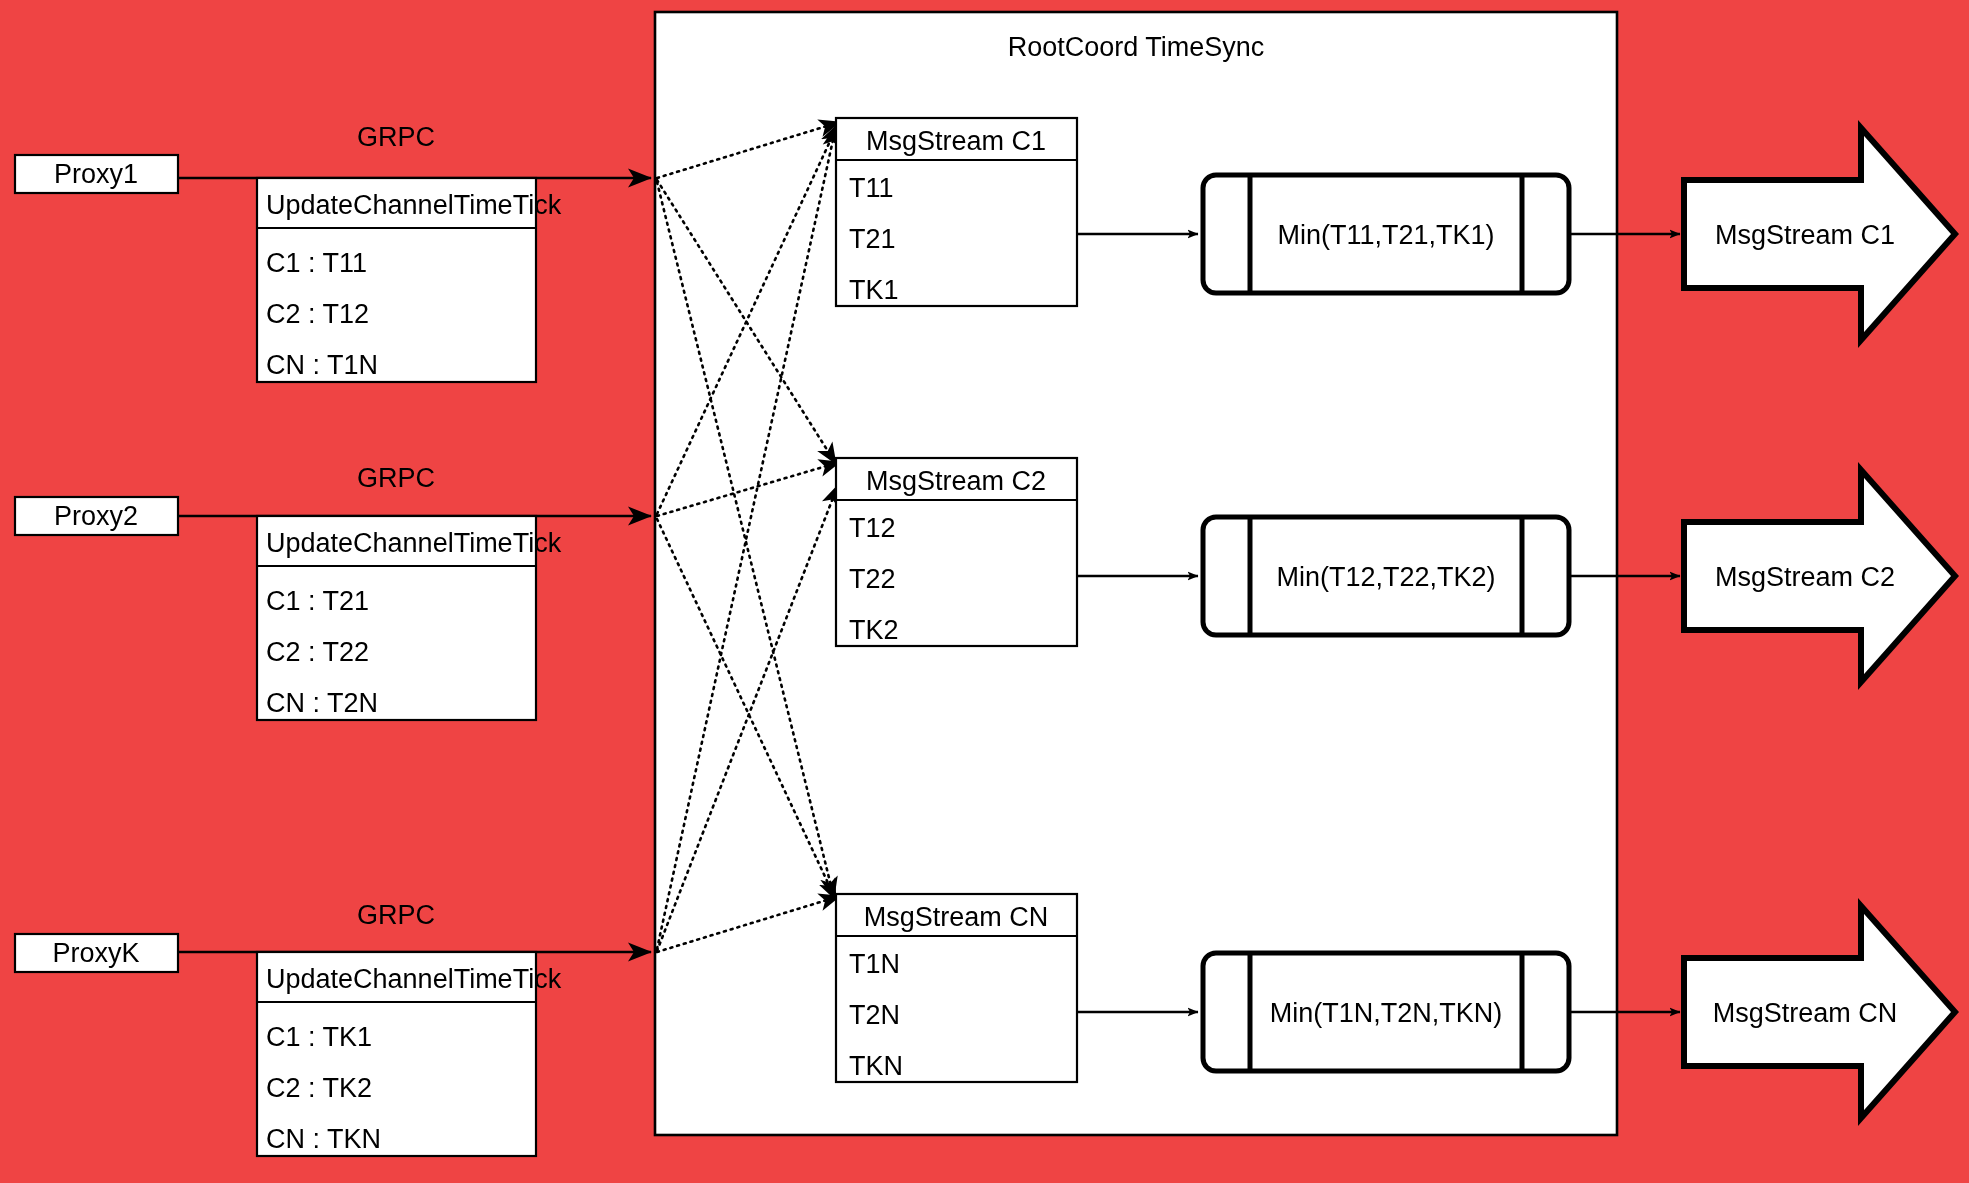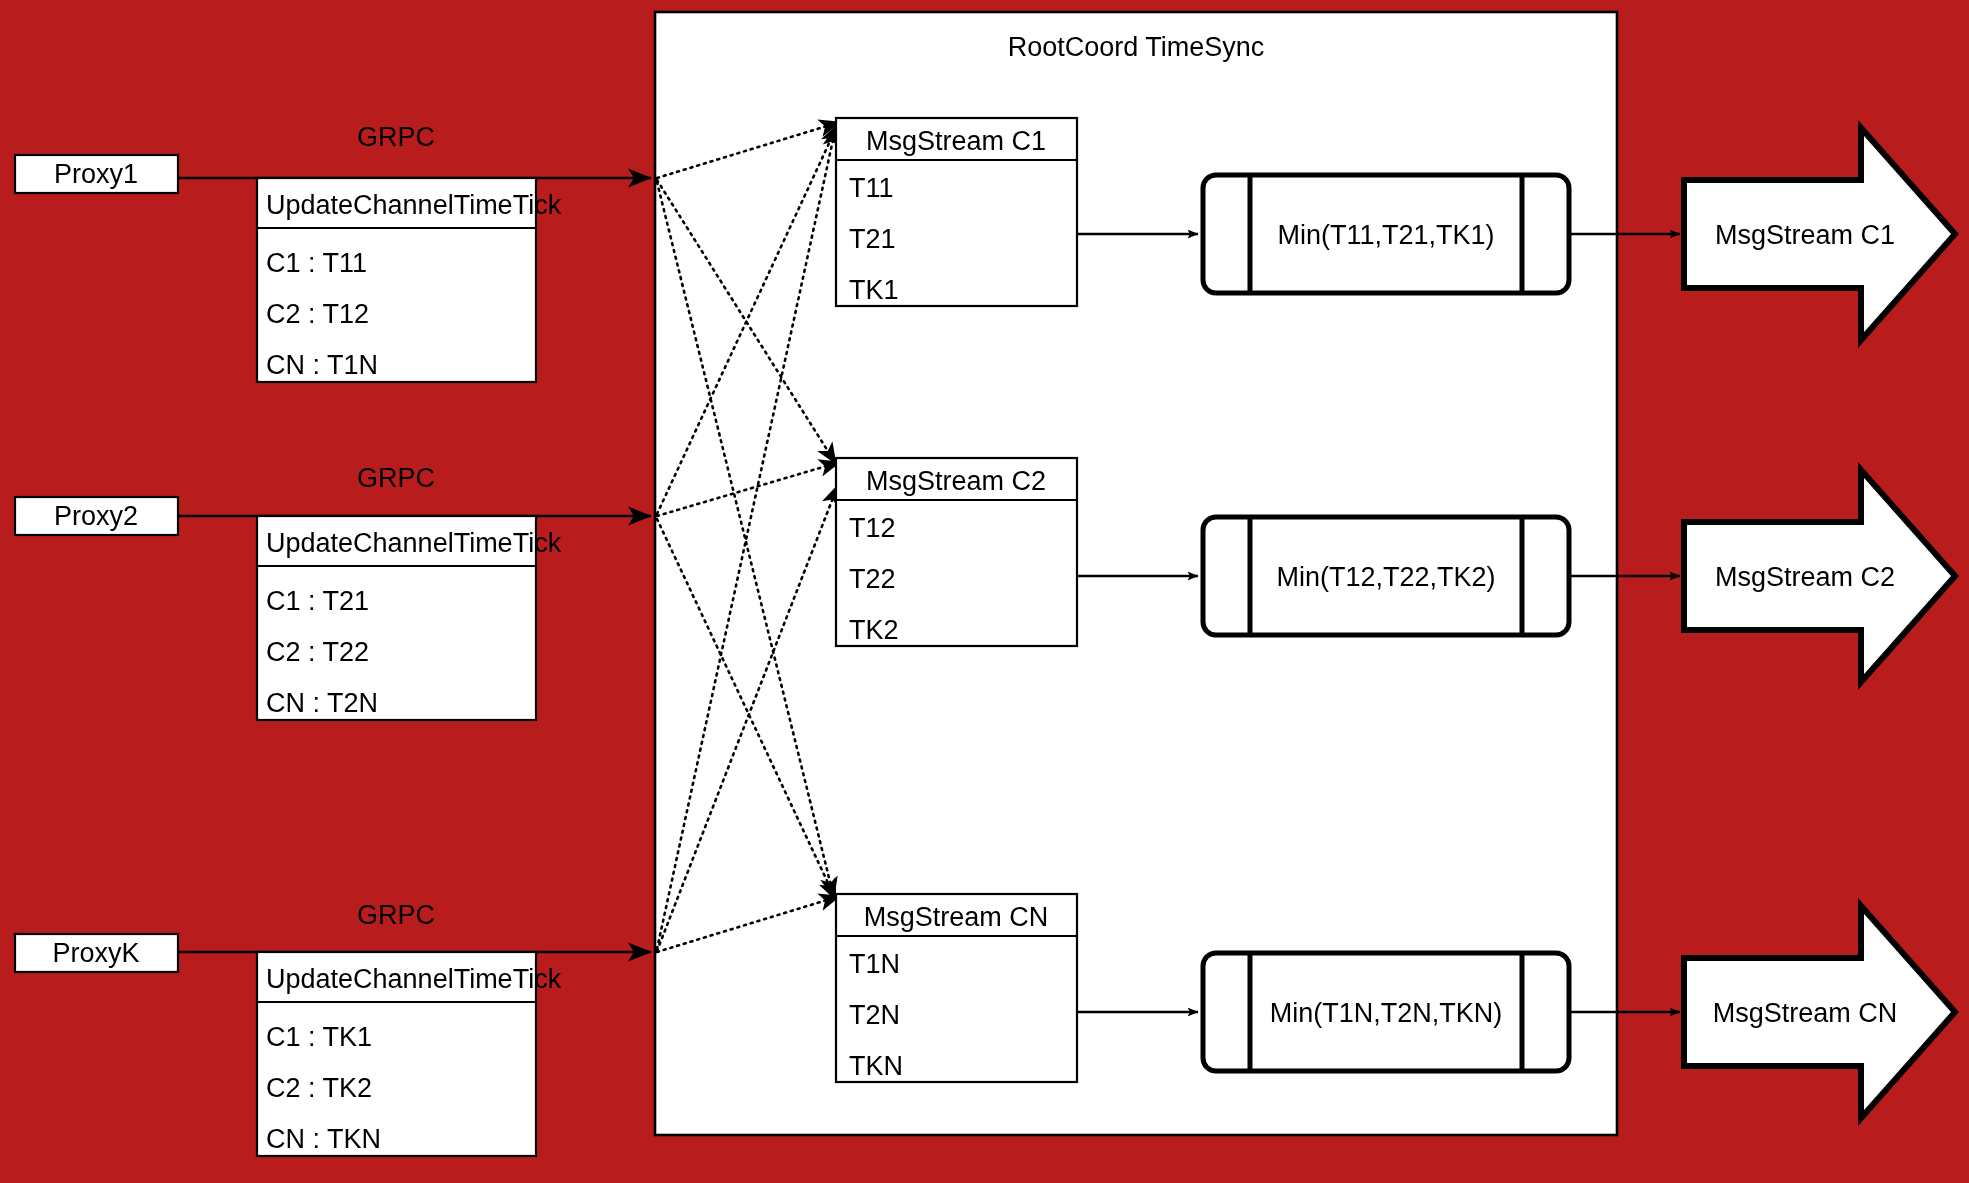--- a/index.html
+++ b/index.html
@@ -4,21 +4,21 @@
 <style>
   html, body {
     margin: 0;
     padding: 0;
     background: #ffffff;
   }
   #canvas-root {
     position: relative;
     width: 1969px;
     height: 1183px;
-    background: #b91c1c;
+    background: #ef4444;
     font-family: "Liberation Sans", sans-serif;
   }
   svg.diagram {
     display: block;
     width: 1969px;
     height: 1183px;
   }
   text {
     font-family: "Liberation Sans", sans-serif;
     fill: #000000;

